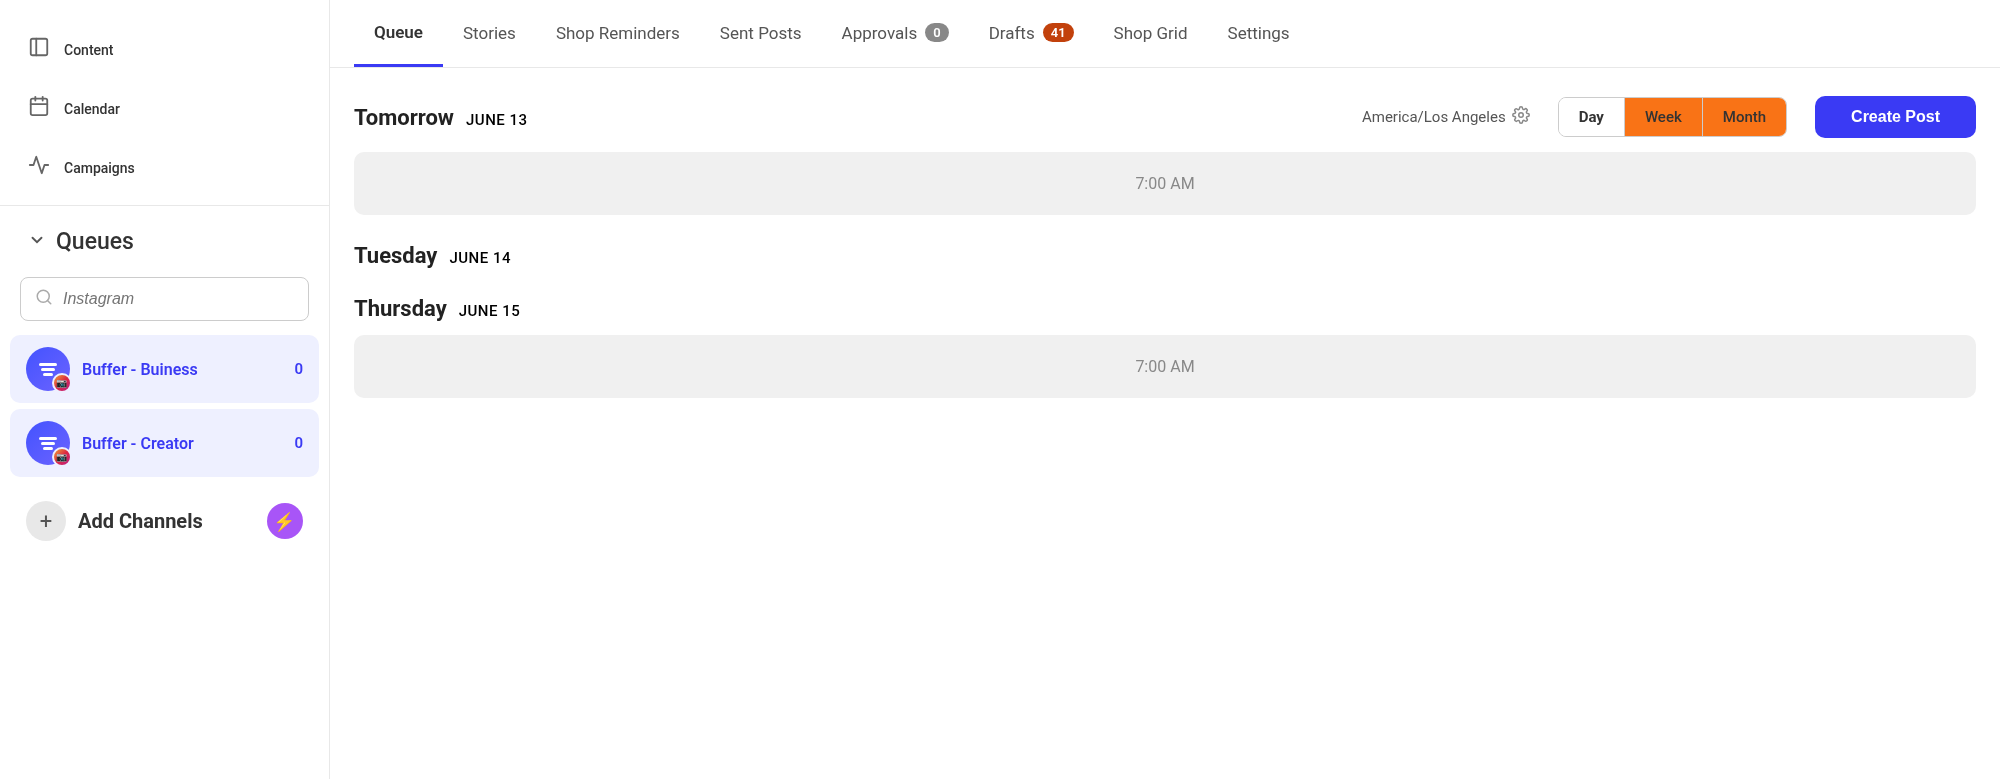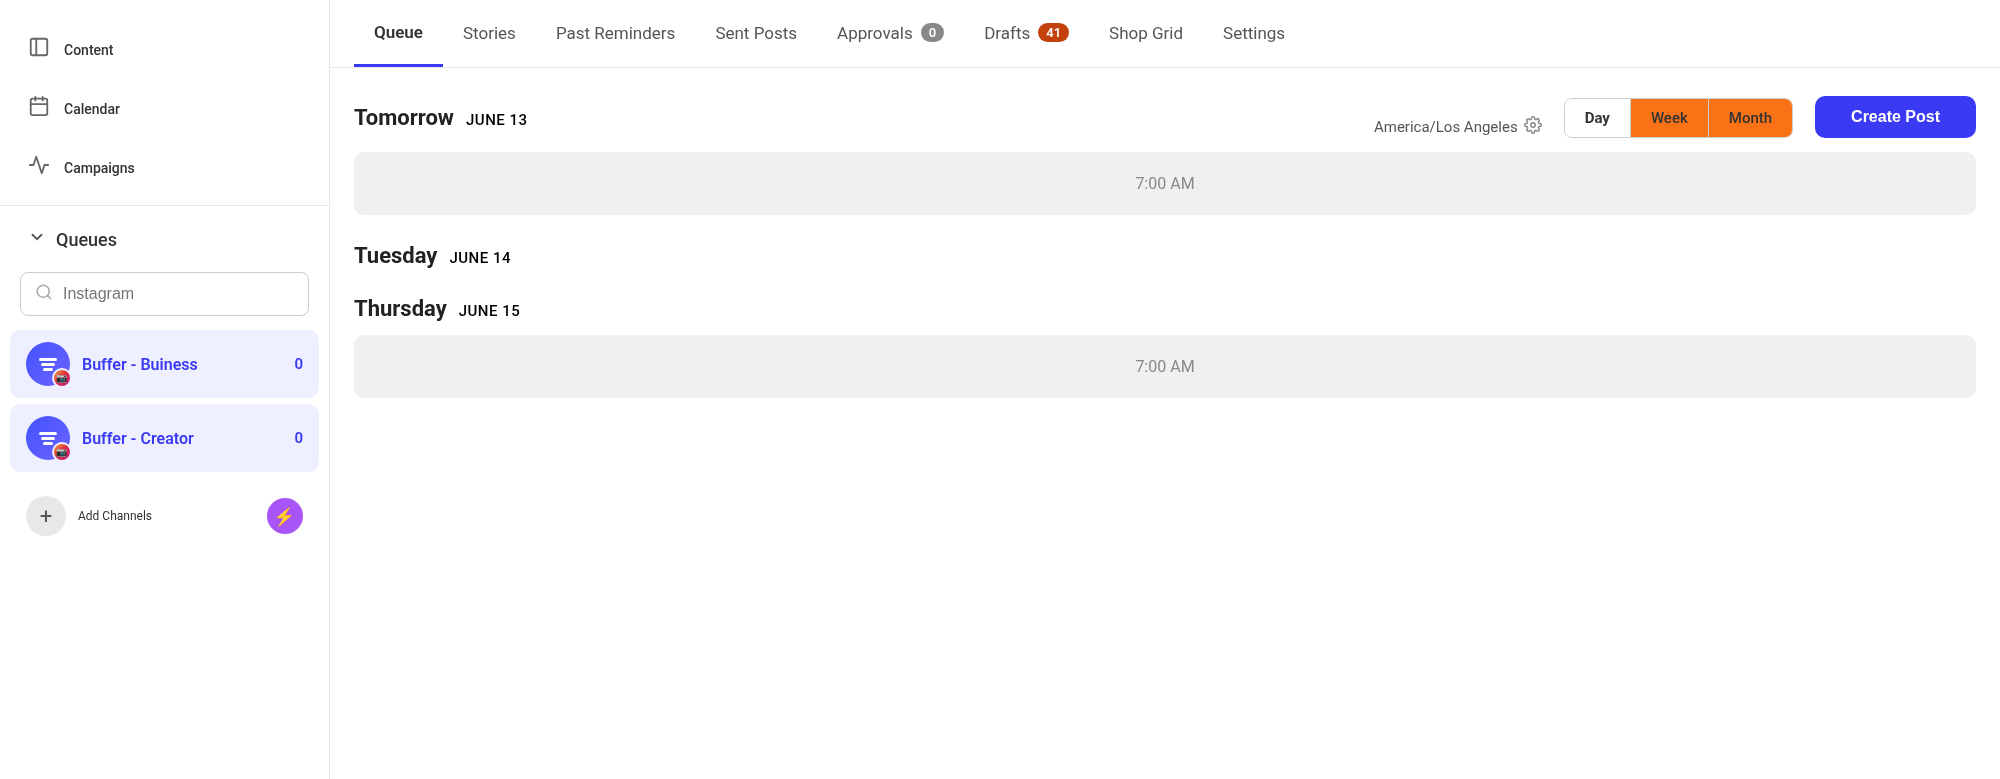--- a/index.html
+++ b/index.html
@@ -38,21 +38,21 @@
       border: none;
       border-top: 1px solid #e8e8e8;
       margin: 8px 0;
     }
 
     .sidebar-section-header {
       display: flex;
       align-items: center;
       padding: 14px 28px;
       cursor: pointer;
-      font-size: 18px;
+      font-size: 23px;
       font-weight: 500;
       color: #333;
       gap: 10px;
     }
 
     .search-container {
       padding: 8px 20px 14px 20px;
     }
 
     .search-input-wrap {
@@ -65,20 +65,21 @@
       background: #fff;
     }
 
     .search-input-wrap input {
       border: none;
       outline: none;
       font-size: 16px;
       color: #0f766e;
       width: 100%;
       background: transparent;
+      font-style: italic;
     }
 
     .channel-list {
       display: flex;
       flex-direction: column;
       gap: 2px;
       padding: 0 10px;
     }
 
     .channel-item {
@@ -173,22 +174,22 @@
       background: #e8e8e8;
       display: flex;
       align-items: center;
       justify-content: center;
       font-size: 22px;
       color: #555;
     }
 
     .add-channels-label {
       flex: 1;
-      font-size: 12px;
-      font-weight: 400;
+      font-size: 20px;
+      font-weight: 700;
       color: #333;
     }
 
     .lightning-badge {
       width: 36px;
       height: 36px;
       border-radius: 50%;
       background: #a855f7;
       display: flex;
       align-items: center;
@@ -279,22 +280,22 @@
 
     .date-full {
       font-size: 15px;
       font-weight: 500;
       color: #000000;
       letter-spacing: 0.5px;
     }
 
     .date-controls {
       display: flex;
-      align-items: flex-end;
-      gap: 22px;
+      align-items: center;
+      gap: 28px;
     }
 
     .timezone-label {
       font-size: 15px;
       color: #555;
       display: flex;
       align-items: center;
       gap: 6px;
     }
 
@@ -457,21 +458,21 @@
 <main class="main">
 
   <nav class="tab-bar">
     <div class="tab-item active">
       <span>Queue</span>
     </div>
     <div class="tab-item">
       <span>Stories</span>
     </div>
     <div class="tab-item">
-      <span>Past Reminders</span>
+      <span>Shop Reminders</span>
     </div>
     <div class="tab-item">
       <span>Sent Posts</span>
     </div>
     <div class="tab-item">
       <span>Approvals</span>
       <span class="tab-badge">0</span>
     </div>
     <div class="tab-item">
       <span>Drafts</span>

